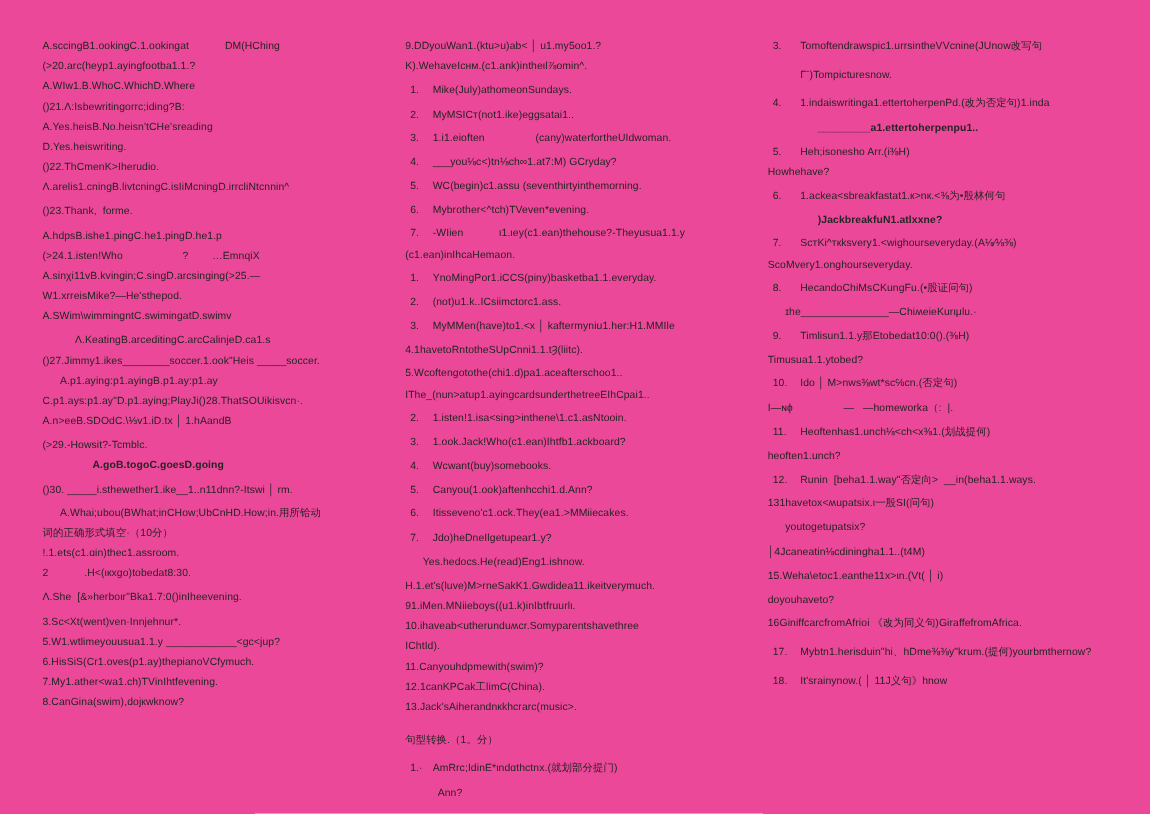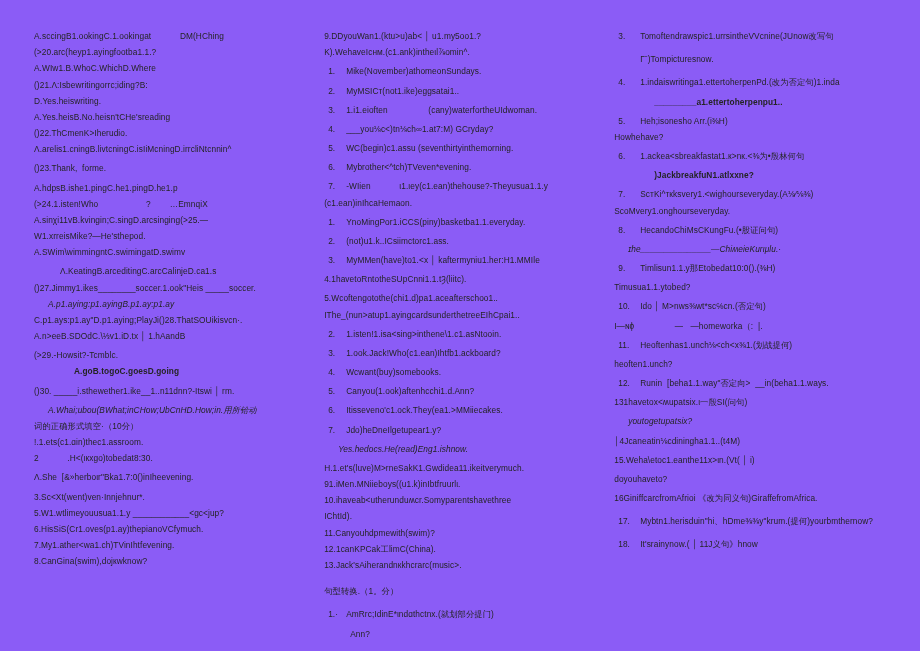--- a/index.html
+++ b/index.html
@@ -12,21 +12,21 @@
     height: 651px;
     overflow: hidden;
     font-family: "Liberation Sans", sans-serif;
     color: #1a1a1a;
     -webkit-font-smoothing: none;
   }
   .page {
     position: relative;
     width: 920px;
     height: 651px;
-    background: #8b5cf6;
+    background: #ec4899;
     box-sizing: border-box;
     padding: 28px 6px 10px 6px;
     display: flex;
     flex-direction: row;
     align-items: flex-start;
   }
   .col {
     box-sizing: border-box;
     font-size: 8.3px;
     line-height: 1.95;
@@ -50,21 +50,21 @@
   }
   .ln {
     white-space: pre-wrap;
     word-break: break-word;
     margin: 0;
     padding: 0;
   }
   
   .gap-sm { margin-top: 3px; }
   .gap-md { margin-top: 7px; }
-  .indent-1 { padding-left: 14px; font-style: italic; }
+  .indent-1 { padding-left: 14px; }
   .indent-2 { padding-left: 26px; }
   .indent-3 { padding-left: 40px; font-weight: bold; }
   
   .row {
     display: flex;
     align-items: flex-start;
   }
   .row .num {
     flex: 0 0 auto;
     width: 22px;
@@ -82,22 +82,22 @@
 </head>
 <body>
 
 <div class="page">
 
   <div class="col col-1">
     <div class="ln">A.sccingB1.ookingC.1.ookingat            DM(HChing</div>
     <div class="ln">(&gt;20.arc(heyp1.ayingfootba1.1.?</div>
     <div class="ln">A.WIw1.B.WhoC.WhichD.Where</div>
     <div class="ln">()21.Λ:Isbewritingorrc;iding?B:</div>
+    <div class="ln">A.Yes.heisB.No.heisn'tCHe'sreading</div>
     <div class="ln">D.Yes.heiswriting.</div>
-    <div class="ln">A.Yes.heisB.No.heisn'tCHe'sreading</div>
     <div class="ln">()22.ThCmenK&gt;Iherudio.</div>
     <div class="ln">Λ.arelis1.cningB.livtcningC.isIiMcningD.irrcliNtcnnin^</div>
     <div class="ln gap-sm">()23.Thank,  forme.</div>
     <div class="ln gap-sm">A.hdpsB.ishe1.pingC.he1.pingD.he1.p</div>
     <div class="ln">(&gt;24.1.isten!Who                    ?        …EmnqiX</div>
     <div class="ln">A.sinχi11vB.kvingin;C.singD.arcsinging(&gt;25.—</div>
     <div class="ln">W1.xrreisMike?—He'sthepod.</div>
     <div class="ln">A.SWim\wimmingntC.swimingatD.swimv</div>
     <div class="ln indent-2 gap-sm">Λ.KeatingB.arceditingC.arcCalinjeD.ca1.s</div>
     <div class="ln">()27.Jimmy1.ikes________soccer.1.ook"Heis _____soccer.</div>
@@ -118,21 +118,21 @@
     <div class="ln">7.My1.ather&lt;wa1.ch)TVinIhtfevening.</div>
     <div class="ln">8.CanGina(swim),dojкwknow?</div>
   </div>
 
   <div class="col col-2">
     <div class="ln">9.DDyouWan1.(ktu&gt;u)ab&lt; │ u1.my5oo1.?</div>
     <div class="ln">K).WehaveIcнм.(c1.ank)inthеιl⅞omin^.</div>
 
     <div class="row gap-sm">
       <span class="num">1.</span>
-      <span class="txt">Mike(November)athomeonSundays.</span>
+      <span class="txt">Mike(July)athomeonSundays.</span>
     </div>
     <div class="row gap-sm">
       <span class="num">2.</span>
       <span class="txt">MyMSICт(not1.ike)eggsatai1..</span>
     </div>
     <div class="row gap-sm">
       <span class="num">3.</span>
       <span class="txt">1.i1.eioften                 (cany)waterfortheUIdwoman.</span>
     </div>
     <div class="row gap-sm">

